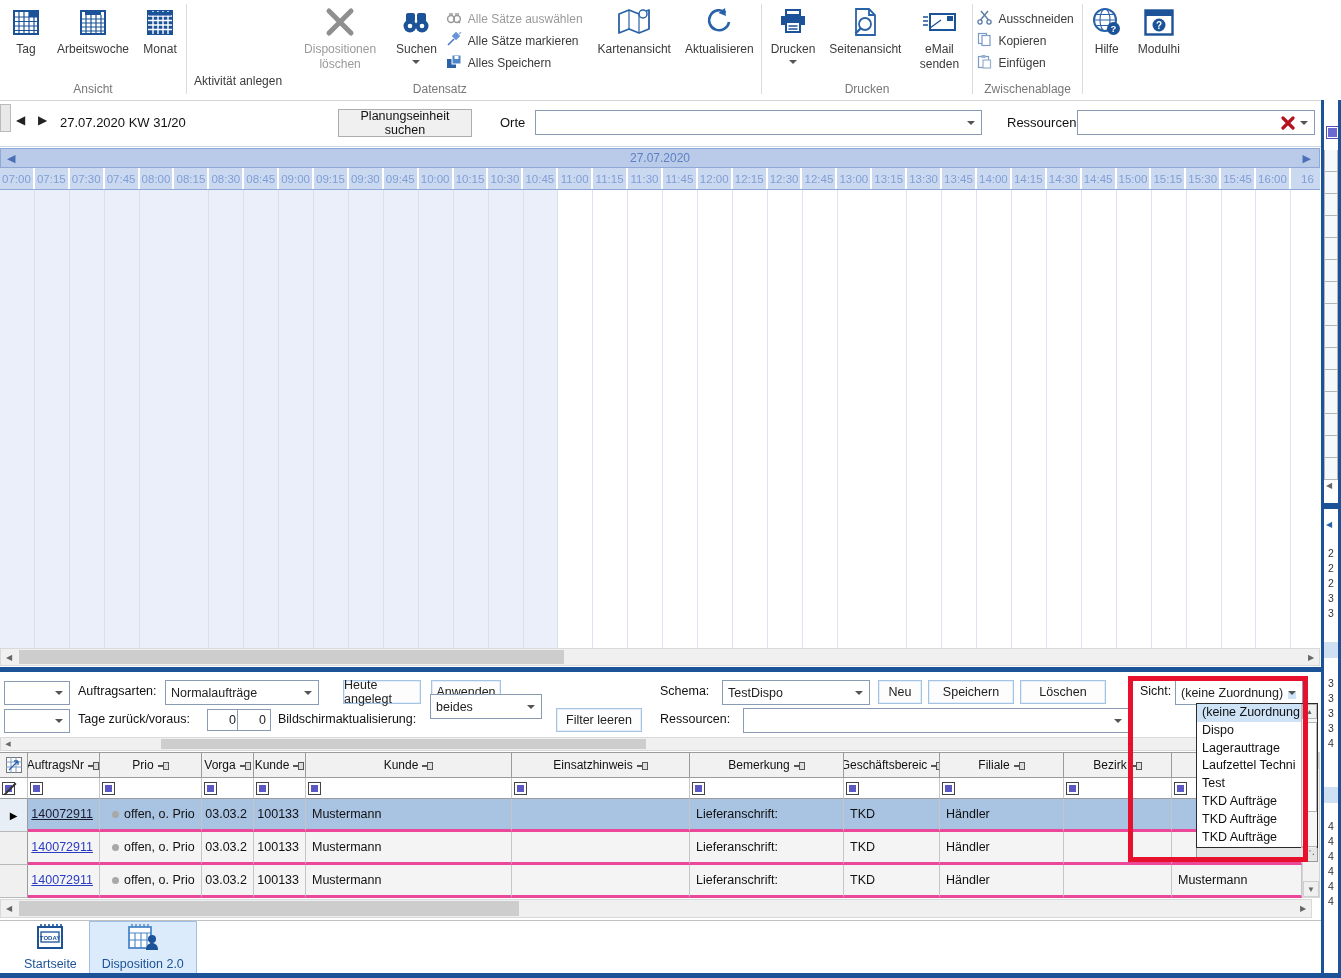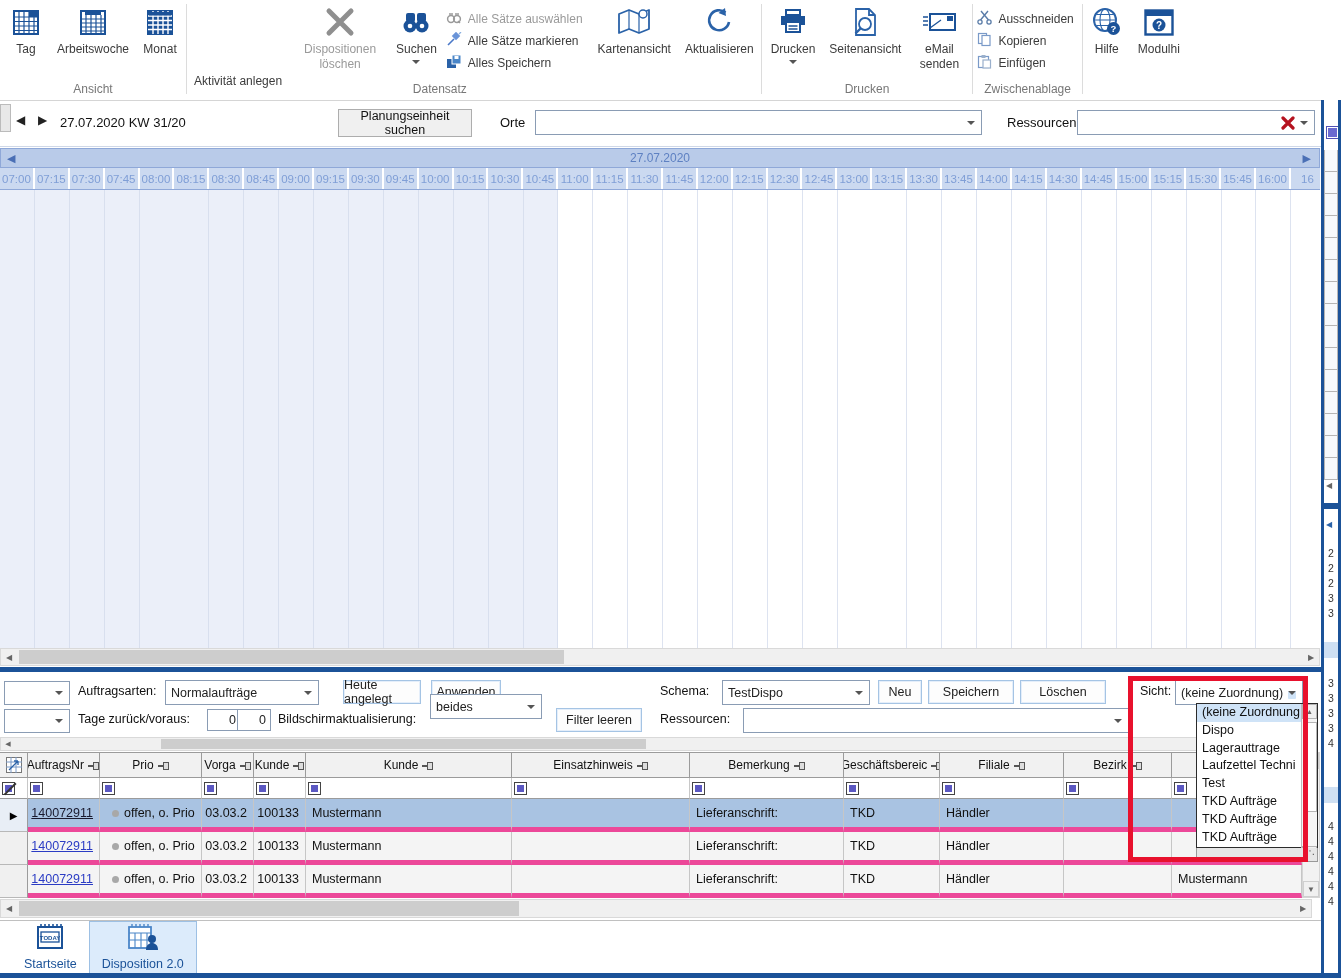--- a/index.html
+++ b/index.html
@@ -76,21 +76,21 @@
   .pin::after{content:"";position:absolute;right:0;top:1px;width:4px;height:6px;border:1px solid #555;background:#ddd;}
   .tfilterrow{display:flex;height:21px;}
   .tf{box-sizing:border-box;background:#fff;border-right:1px solid #c8c8c8;border-bottom:1px solid #9b9b9b;display:flex;align-items:center;padding-left:2px;}
   .fbox{position:relative;width:13px;height:13px;border:1px solid #444;background:#fff;box-sizing:border-box;flex:0 0 13px;}
   .fbox::after{content:"";position:absolute;inset:2px;background:#5b58c2;}
   .fbox.crossed::before{content:"";position:absolute;left:-1px;top:5px;width:16px;height:1.5px;background:#333;transform:rotate(-45deg);z-index:2;}
   .trow{display:flex;height:33px;background:#f4f4f4;}
   .trow.selrow{background:#a9c3e2;}
   .tind{width:28px;flex:0 0 28px;box-sizing:border-box;background:#f0f0f0;border-right:1px solid #9b9b9b;border-bottom:1px solid #b8b8b8;display:flex;align-items:center;justify-content:center;font-size:10px;color:#000;}
   .selrow .tind{background:#e8eef6;}
-  .td{box-sizing:border-box;border-right:1px solid #c6c6c6;border-bottom:5px solid #ec4899;display:flex;align-items:center;padding:0 6px;font-size:12.5px;color:#111;overflow:hidden;white-space:nowrap;gap:5px;}
+  .td{box-sizing:border-box;border-right:1px solid #c6c6c6;border-bottom:3px solid #ec4899;display:flex;align-items:center;padding:0 6px;font-size:12.5px;color:#111;overflow:hidden;white-space:nowrap;gap:5px;}
   .td-right{justify-content:flex-end;}
   .rowlink{text-decoration:underline;color:#2b3cc4;cursor:pointer;}
   .selrow .rowlink{color:#1a1a2e;}
   .priodot{width:7px;height:7px;border-radius:50%;background:#a8a8a8;flex:0 0 7px;margin-left:6px;}
   .vscroll{position:absolute;left:1302px;top:752px;width:18px;height:146px;background:#f2f2f2;border:1px solid #d5d5d5;box-sizing:border-box;}
   .vscroll .b{position:absolute;left:0;width:100%;height:16px;color:#666;font-size:8px;display:flex;align-items:center;justify-content:center;background:#f0f0f0;border:1px solid #cfcfcf;box-sizing:border-box;}
 
   
   .tabbar{position:absolute;left:0;top:920px;width:1341px;height:53px;background:#fff;border-top:1px solid #c0c0c0;display:flex;align-items:stretch;padding-left:12px;}
   .mtab{display:flex;flex-direction:column;align-items:center;justify-content:flex-end;padding:4px 12px 3px;color:#1b5298;font-size:12.5px;gap:2px;cursor:default;}

